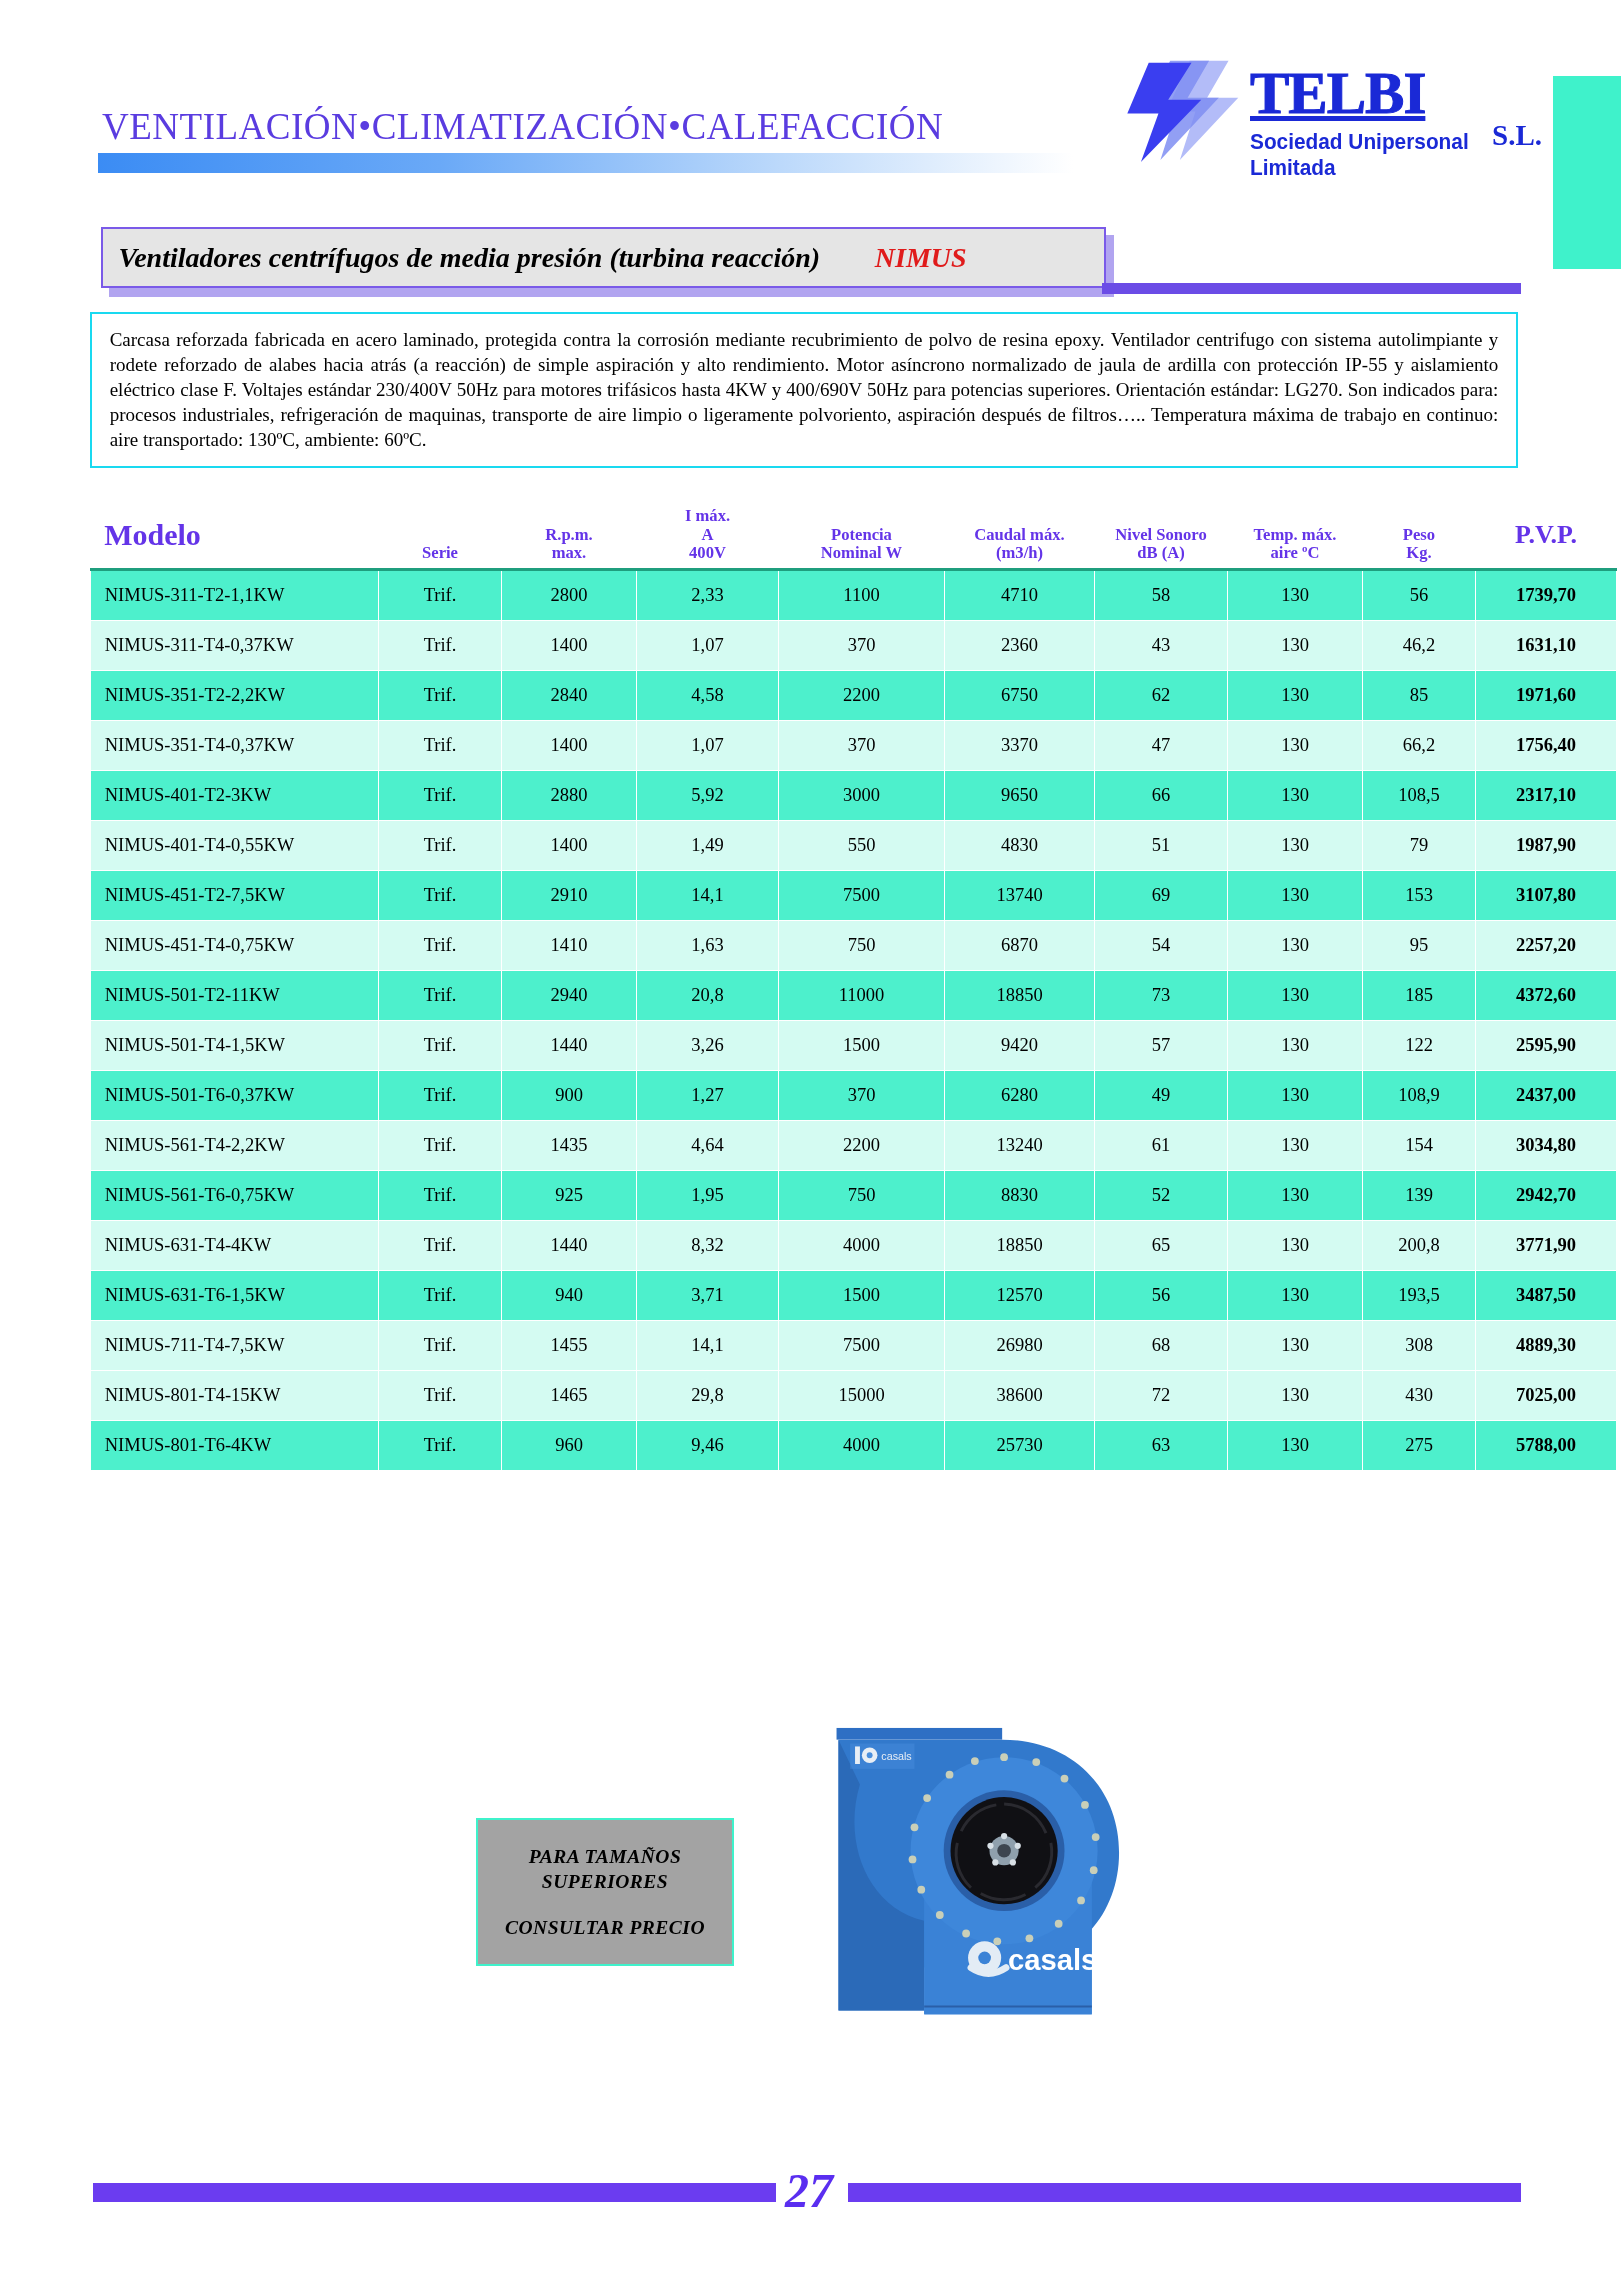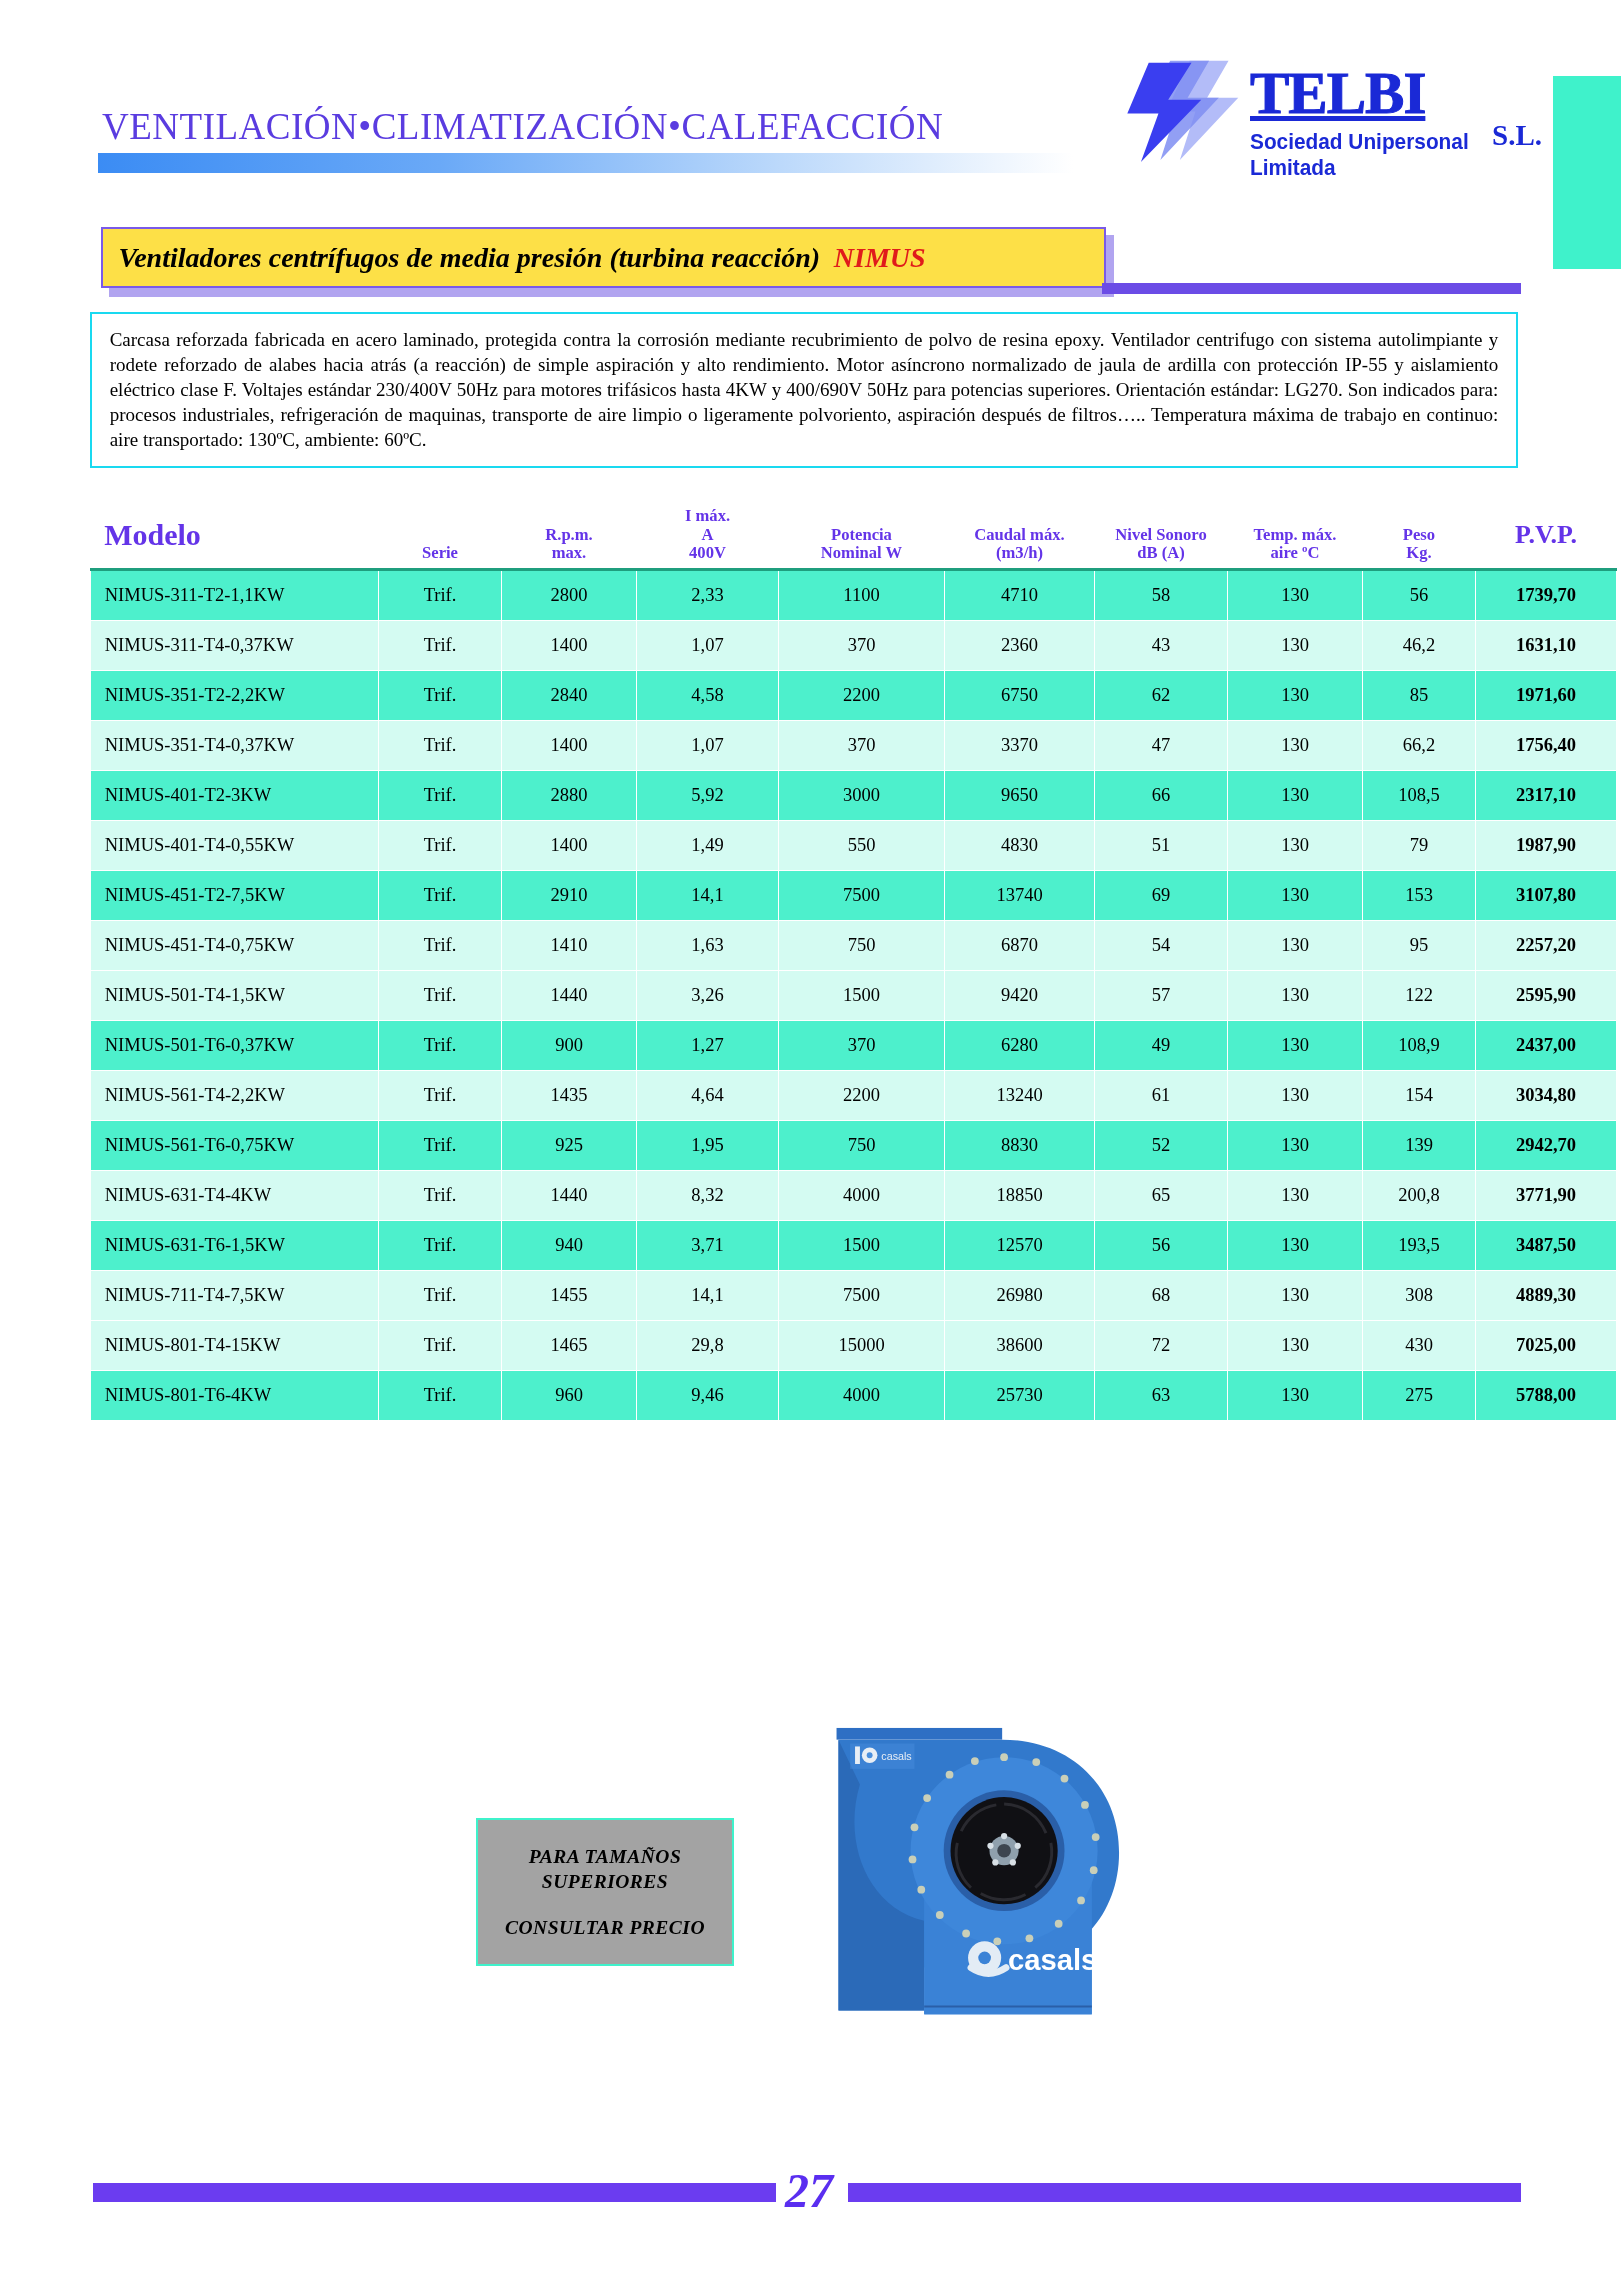--- a/index.html
+++ b/index.html
@@ -46,22 +46,22 @@
     font-size:22.4px;color:#1a29d6;letter-spacing:0px;
     transform:scaleX(0.93);transform-origin:left top;
   }
   
   .titlebar-shadow{
     position:absolute;left:109px;top:235px;width:1005px;height:62px;
     background:#b1a4f0;
   }
   .titlebar{
     position:absolute;left:101px;top:227px;width:1001px;height:57px;
-    background:#fde047;border:2.9px solid #7a5ae8;
-    display:flex;align-items:center;
+    background:#e5e5e5;border:2.9px solid #7a5ae8;
+    display:flex;align-items:center;gap:41px;
   }
   .titlebar-text{
     font-family:"Liberation Serif", serif;font-style:italic;font-weight:bold;
     font-size:28px;color:#000000;margin-left:15.6px;white-space:nowrap;
   }
   .titlebar-model{
     font-family:"Liberation Serif", serif;font-style:italic;font-weight:bold;
     font-size:28px;color:#e01b1b;margin-left:13.7px;
   }
   .titlebar-rightrule{
@@ -304,20 +304,32 @@
           <td class="model">NIMUS-451-T4-0,75KW</td>
           <td>Trif.</td>
           <td>1410</td>
           <td>1,63</td>
           <td>750</td>
           <td>6870</td>
           <td>54</td>
           <td>130</td>
           <td>95</td>
           <td class="price">2257,20</td>
+        </tr>
+        <tr class="odd">
+          <td class="model">NIMUS-501-T2-11KW</td>
+          <td>Trif.</td>
+          <td>2940</td>
+          <td>20,8</td>
+          <td>11000</td>
+          <td>18850</td>
+          <td>73</td>
+          <td>130</td>
+          <td>185</td>
+          <td class="price">4372,60</td>
         </tr>
         <tr class="even">
           <td class="model">NIMUS-501-T4-1,5KW</td>
           <td>Trif.</td>
           <td>1440</td>
           <td>3,26</td>
           <td>1500</td>
           <td>9420</td>
           <td>57</td>
           <td>130</td>

